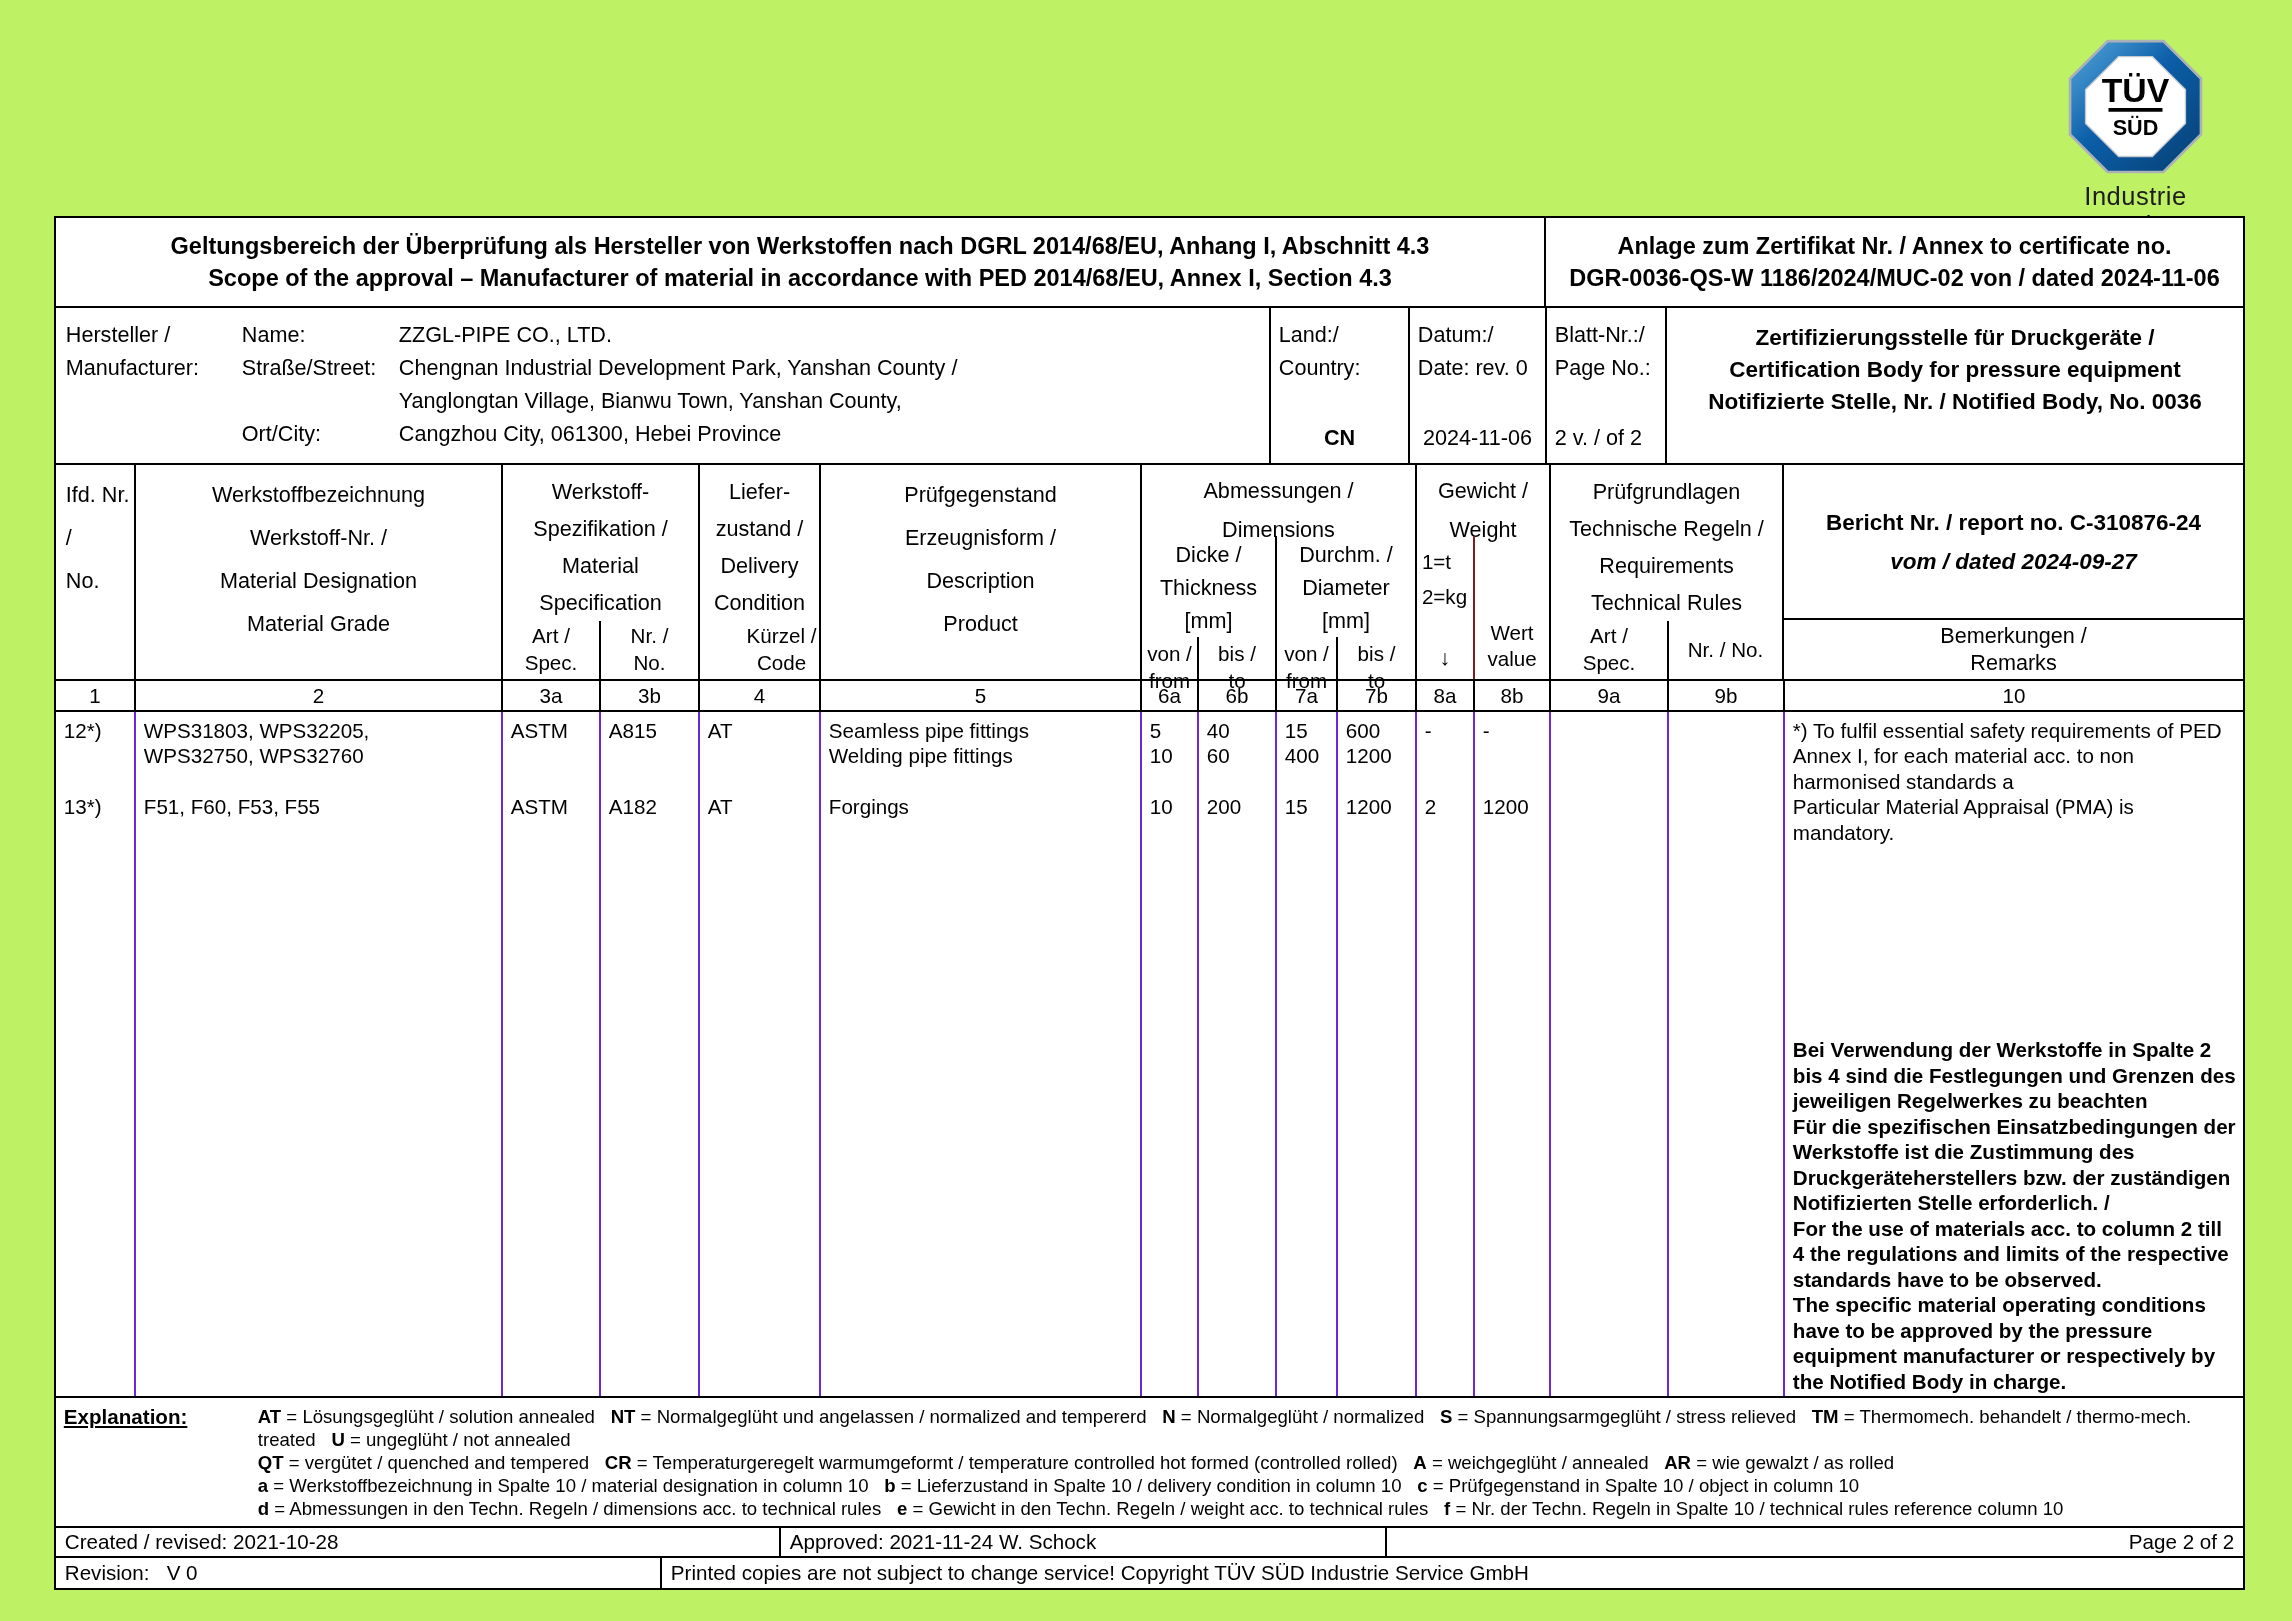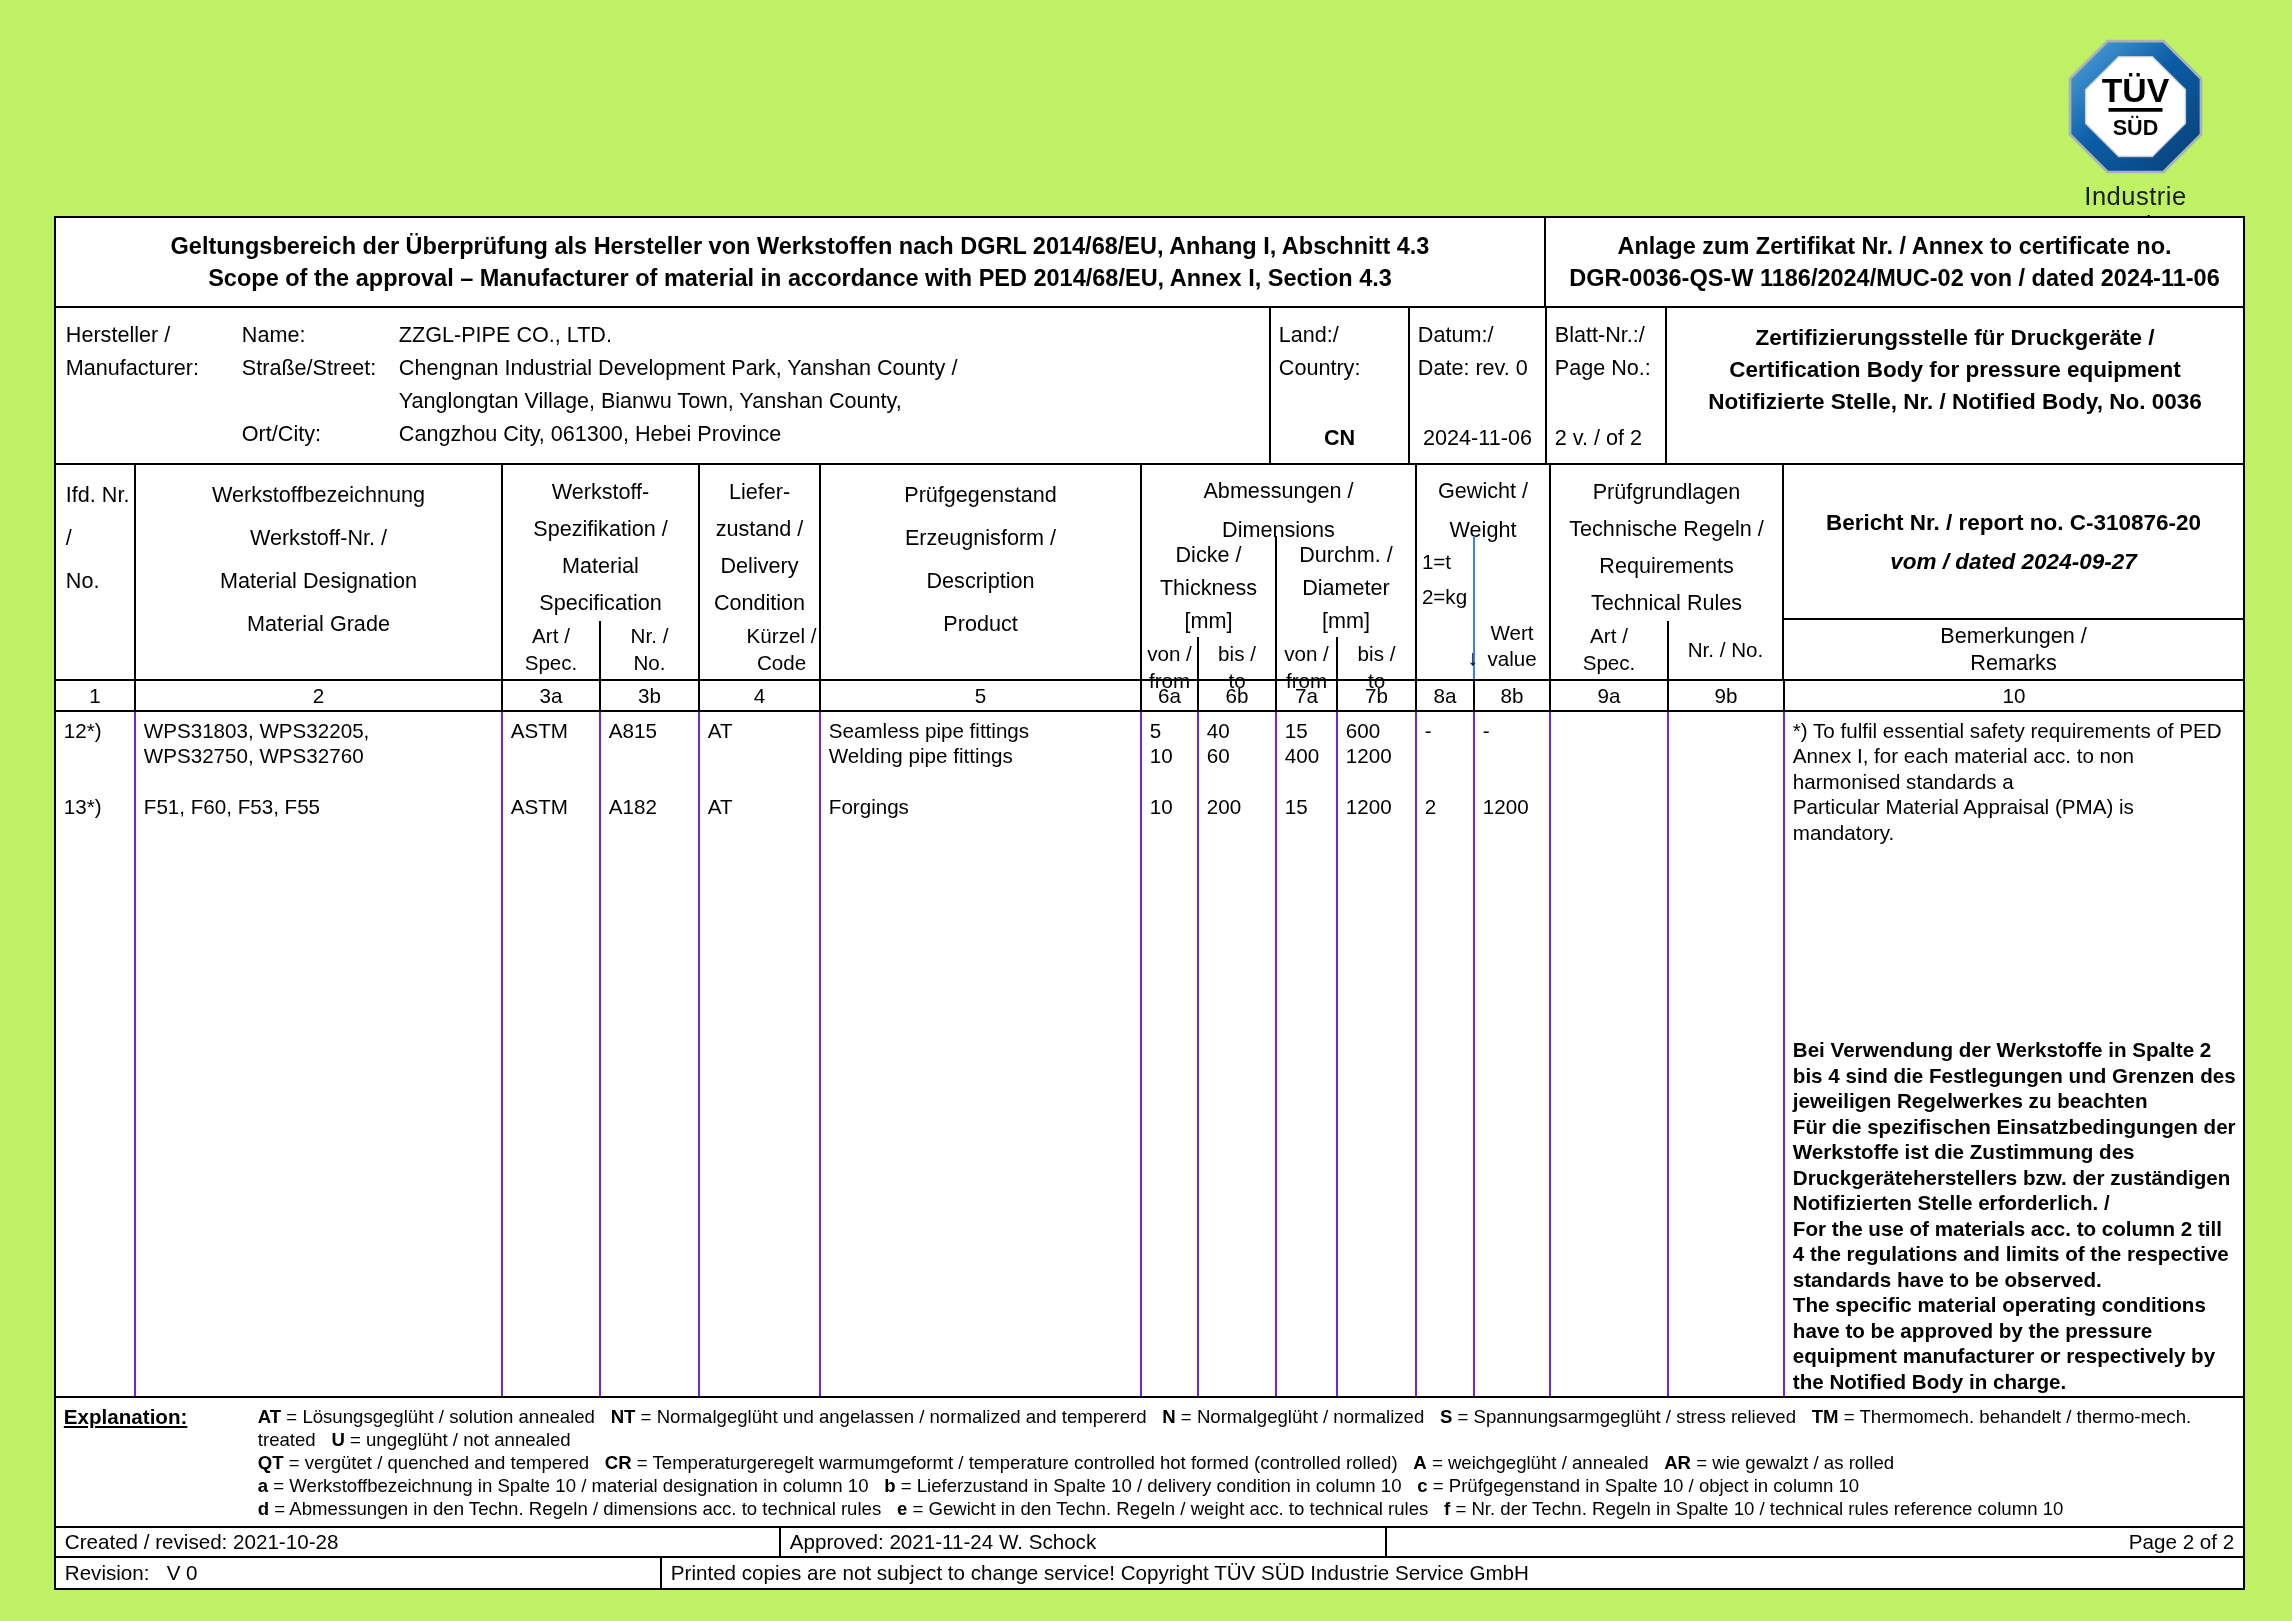--- a/index.html
+++ b/index.html
@@ -61,21 +61,21 @@
   .grp-title2 { height:71px; padding-top:5.9px; line-height:39px; text-align:center; }
   .sub-row { height:61px; display:flex; }
   .sub-cell { display:flex; align-items:center; justify-content:center; text-align:center; font-size:20.6px; line-height:26.5px; }
   .sub-div { border-right:2px solid #000; }
   .dims-body { flex:1; display:flex; }
   .dim-grp { display:flex; flex-direction:column; }
   .dim-grp-l { width:135px; border-right:2px solid #000; }
   .dim-grp-r { flex:1; }
   .dim-title { flex:1; text-align:center; padding-top:2px; line-height:33px; font-size:21.6px; }
   .w-body { flex:1; display:flex; }
-  .w-left { width:58px; border-right:2px solid #3b82f6; display:flex; flex-direction:row; }
+  .w-left { width:58px; border-right:2px solid #7f1d1d; display:flex; flex-direction:column; }
   .w-units { padding:7.8px 0 0 4.9px; line-height:35px; font-size:20.6px; }
   .w-arrow { margin-top:auto; text-align:center; padding-bottom:7.8px; font-size:21.6px; }
   .w-right { flex:1; display:flex; flex-direction:column; justify-content:flex-end; }
   .w-value { text-align:center; line-height:25.5px; font-size:20.6px; padding-bottom:7.8px; }
   .report-cell { height:155px; border-bottom:2px solid #000; display:flex; flex-direction:column; justify-content:center; align-items:center; text-align:center; }
   .report-l1 { font-weight:bold; font-size:22.5px; line-height:39px; }
   .report-l2 { font-weight:bold; font-style:italic; font-size:22.5px; line-height:39px; }
   .remarks-cell { flex:1; display:flex; align-items:center; justify-content:center; text-align:center; line-height:26.5px; font-size:21.6px;border-radius:11px; }
 
   
@@ -258,21 +258,21 @@
 Requirements
 Technical Rules</div>
         <div class="sub-row">
           <div class="sub-cell sub-div pre" style="width:118px;">Art /
 Spec.</div>
           <div class="sub-cell pre" style="flex:1;">Nr. / No.</div>
         </div>
       </div>
       <div class="h-col10 h-grp">
         <div class="report-cell">
-          <div class="report-l1">Bericht Nr. / report no. C-310876-20</div>
+          <div class="report-l1">Bericht Nr. / report no. C-310876-24</div>
           <div class="report-l2">vom / dated 2024-09-27</div>
         </div>
         <div class="remarks-cell pre">Bemerkungen /
 Remarks</div>
       </div>
     </div>
 
     <div class="cols-grid num-row">
       <div>1</div>
       <div>2</div>

